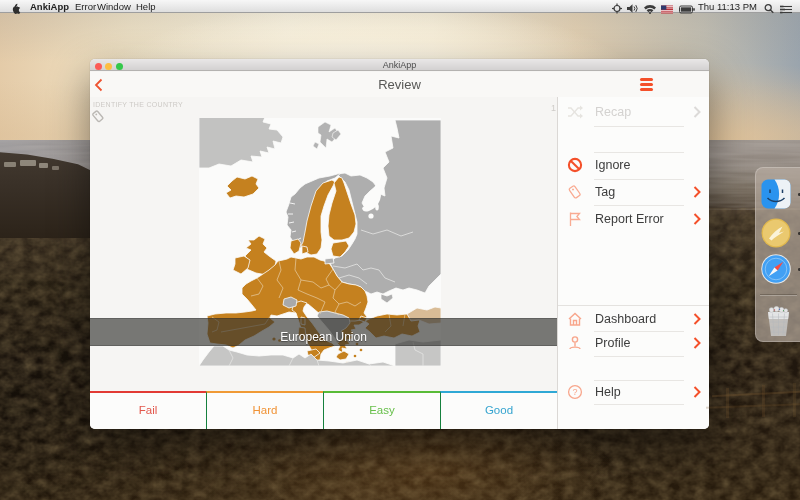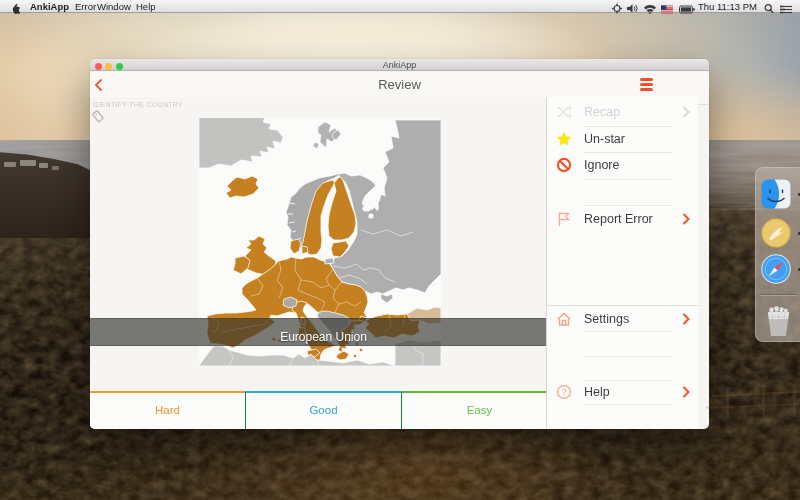--- a/index.html
+++ b/index.html
@@ -67,21 +67,21 @@
   
   #btns { left:0; top:332px; width:467px; height:38px; background:#fcfcfb; display:flex; }
   .btn { flex:1; text-align:center; font-size:11.5px; line-height:34px; border-top:2.5px solid; }
   .btn + .btn { border-left:1px solid #15803d; }
   #bfail { color:#e2574c; border-top-color:#e23a34; }
   #bhard { color:#f09336; border-top-color:#f09a35; }
   #bgood { color:#36a4cf; border-top-color:#2fa8d5; }
   #beasy { color:#67bf4a; border-top-color:#59bb36; }
 
   
-  #side { left:456px; top:38px; width:152px; height:332px; background:#fcfcfb; border-left:1px solid #dbd8d5; }
+  #side { left:467px; top:38px; width:152px; height:332px; background:#fcfcfb; border-left:1px solid #dbd8d5; }
   .mi { position:absolute; left:0; width:152px; }
   .mi .txt { position:absolute; left:37px; top:50%; transform:translateY(-50%); font-size:12.5px; color:#3d3d3d; }
   .mi .ic  { position:absolute; left:9px; top:50%; transform:translateY(-50%); width:16px; height:16px; }
   .mi .ch  { position:absolute; left:135px; top:50%; transform:translateY(-50%); width:8px; height:12px; }
   .divi { position:absolute; left:36px; width:90px; height:1px; background:#e8e6e3; }
   .divf { position:absolute; left:0px; width:152px; height:1px; background:#e4e2df; }
 
   svg { display:block; }
 </style>
 </head>
@@ -308,23 +308,24 @@
       <path d="M170,246 L172,248"></path>
       <path d="M214,224 L216,232 L224,236 L224,248"></path>
     </g>
   </g>
 </svg>
     </div>
     <div class="abs" id="eubar">European Union</div>
   </div>
 
   <div class="abs" id="btns">
+    <div class="btn" id="bfail">Fail</div>
     <div class="btn" id="bhard">Hard</div>
+    <div class="btn" id="beasy">Easy</div>
     <div class="btn" id="bgood">Good</div>
-    <div class="btn" id="beasy">Easy</div>
   </div>
 
   <div class="abs" id="side">
     <div class="mi" style="top:2px;height:26.6px;">
       <span class="ic">
           <svg width="16" height="16" viewBox="0 0 16 16">
             <g stroke="#e6e4e0" stroke-width="1.3" fill="none">
               <path d="M1,4 h3 l7,8 h3"></path>
               <path d="M1,12 h3 l7,-8 h3"></path>
             </g>
@@ -335,39 +336,47 @@
           </svg>
         </span>
       <span class="txt" style="color:#d4d2d0;">Recap</span>
       <span class="ch">
           <svg width="8" height="12" viewBox="0 0 8 12">
             <polyline points="1.5,1 6.5,6 1.5,11" fill="none" stroke="#dcdad8" stroke-width="2"></polyline>
           </svg>
         </span>
     </div>
     <div class="divi" style="top:28.6px;"></div>
-    <div class="mi" style="top:28.6px;height:26.6px;">
-      <span class="ic">
-          <svg width="16" height="16" viewBox="0 0 17 17">
-            <polygon points="8.5,0.8 11,5.8 16.4,6.5 12.4,10.3 13.4,15.8 8.5,13.1 3.6,15.8 4.6,10.3 0.6,6.5 6,5.8" fill="#f9e81a"></polygon>
-          </svg>
-        </span>
-      <span class="txt">Un-star</span>
-    </div>
     <div class="divi" style="top:55.2px;"></div>
     <div class="mi" style="top:55.2px;height:26.6px;">
       <span class="ic">
           <svg width="16" height="16" viewBox="0 0 16 16">
             <circle cx="8" cy="8" r="6.1" fill="none" stroke="#f4502a" stroke-width="2.1"></circle>
             <line x1="3.9" y1="4.1" x2="12.1" y2="11.9" stroke="#f4502a" stroke-width="2.1"></line>
           </svg>
         </span>
       <span class="txt">Ignore</span>
     </div>
     <div class="divi" style="top:81.8px;"></div>
+    <div class="mi" style="top:81.8px;height:26.6px;">
+      <span class="ic">
+          <svg width="16" height="16" viewBox="0 0 16 16">
+            <g transform="rotate(-35 8 8)">
+              <rect x="4.5" y="2" width="6.6" height="11.5" rx="1.5" fill="none" stroke="#f9ab92" stroke-width="1.3"></rect>
+              <circle cx="7.8" cy="4.8" r="1" fill="#f9ab92"></circle>
+            </g>
+          </svg>
+        </span>
+      <span class="txt">Tag</span>
+      <span class="ch">
+          <svg width="8" height="12" viewBox="0 0 8 12">
+            <polyline points="1.5,1 6.5,6 1.5,11" fill="none" stroke="#f4502a" stroke-width="2"></polyline>
+          </svg>
+        </span>
+    </div>
     <div class="divi" style="top:108.4px;"></div>
     <div class="mi" style="top:108.4px;height:26.6px;">
       <span class="ic">
           <svg width="16" height="16" viewBox="0 0 16 16">
             <g stroke="#f9ab92" stroke-width="1.3" fill="none">
               <line x1="3.5" y1="1.5" x2="3.5" y2="15"></line>
               <path d="M3.5,2.5 h9 l-2.6,3 2.6,3 h-9"></path>
             </g>
           </svg>
         </span>
@@ -383,28 +392,45 @@
     <div class="mi" style="top:209.8px;height:24.4px;">
       <span class="ic">
           <svg width="16" height="16" viewBox="0 0 16 16">
             <g stroke="#f8a68c" stroke-width="1.4" fill="none">
               <polyline points="2,8 8,2.5 14,8"></polyline>
               <polyline points="3.5,7.5 3.5,14 12.5,14 12.5,7.5"></polyline>
               <polyline points="6.5,14 6.5,9.5 9.5,9.5 9.5,14"></polyline>
             </g>
           </svg>
         </span>
-      <span class="txt">Settings</span>
+      <span class="txt">Dashboard</span>
       <span class="ch">
           <svg width="8" height="12" viewBox="0 0 8 12">
             <polyline points="1.5,1 6.5,6 1.5,11" fill="none" stroke="#f4502a" stroke-width="2"></polyline>
           </svg>
         </span>
     </div>
     <div class="divi" style="top:234.2px;"></div>
+    <div class="mi" style="top:234.2px;height:24.4px;">
+      <span class="ic">
+          <svg width="16" height="16" viewBox="0 0 16 16">
+            <g stroke="#f8a68c" stroke-width="1.4" fill="none">
+              <circle cx="8" cy="4.5" r="2.6"></circle>
+              <path d="M8,7.5 v4"></path>
+              <path d="M3,14 c0,-2.5 10,-2.5 10,0"></path>
+            </g>
+          </svg>
+        </span>
+      <span class="txt">Profile</span>
+      <span class="ch">
+          <svg width="8" height="12" viewBox="0 0 8 12">
+            <polyline points="1.5,1 6.5,6 1.5,11" fill="none" stroke="#f4502a" stroke-width="2"></polyline>
+          </svg>
+        </span>
+    </div>
     <div class="divi" style="top:258.6px;"></div>
     <div class="divi" style="top:283px;"></div>
     <div class="mi" style="top:283px;height:24.4px;">
       <span class="ic">
           <svg width="16" height="16" viewBox="0 0 16 16">
             <circle cx="8" cy="8" r="6.4" fill="none" stroke="#f8a68c" stroke-width="1.3"></circle>
             <text x="8" y="11" font-size="9" text-anchor="middle" fill="#f8a68c" font-family="Liberation Sans">?</text>
           </svg>
         </span>
       <span class="txt">Help</span>

